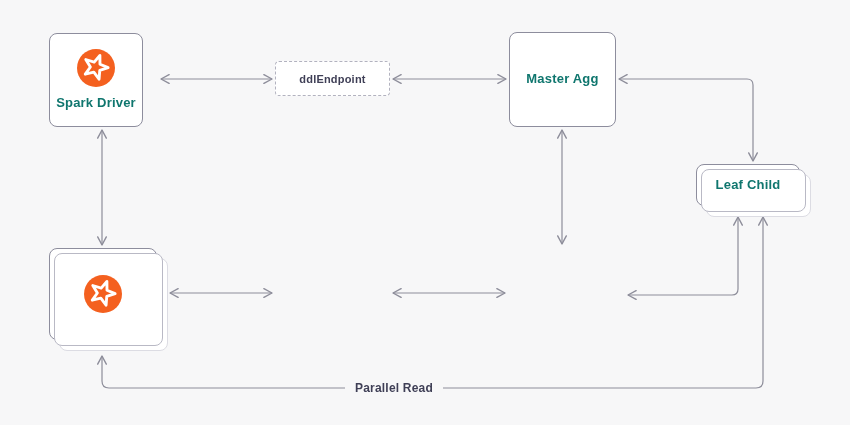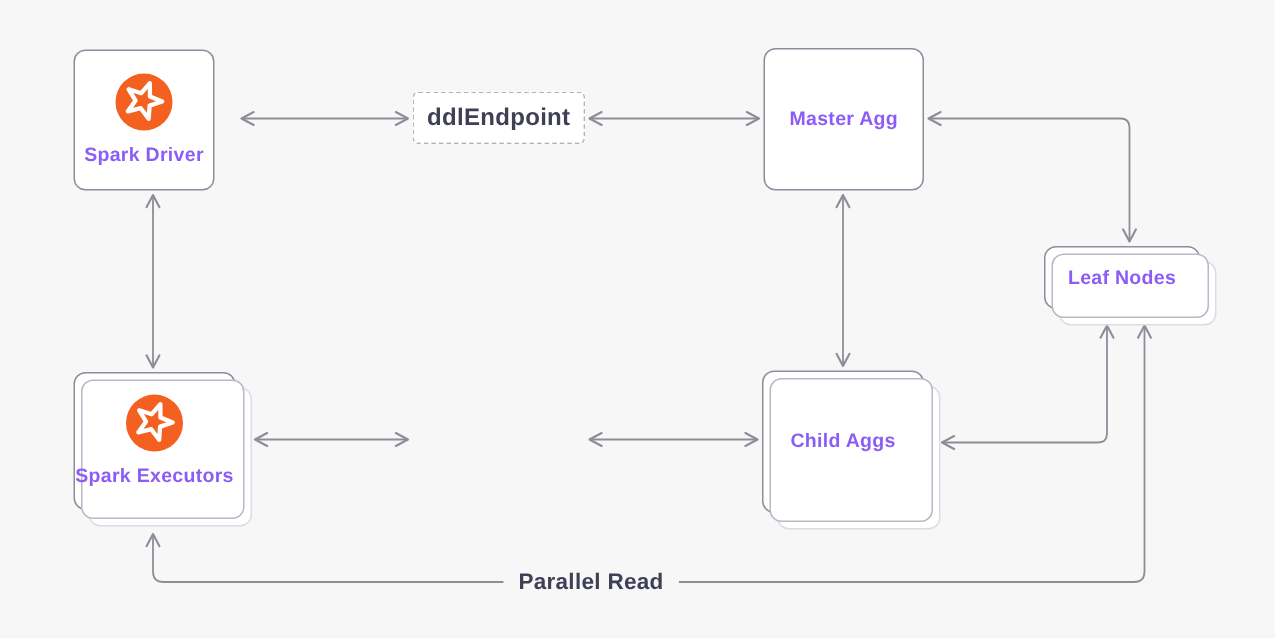--- a/index.html
+++ b/index.html
@@ -19,21 +19,21 @@
   }
   .node{
     position:absolute;
     background:#ffffff;
     border:1.5px solid #8d8d9d;
     border-radius:8px;
     box-sizing:border-box;
     display:flex;flex-direction:column;
     align-items:center;justify-content:center;
     gap:9px;
-    color:#8b5cf6;
+    color:#0f766e;
     font-size:13px;font-weight:bold;
     letter-spacing:.2px;
     text-align:center;
     z-index:2;
   }
   .node .label{line-height:1.1;}
   .stacked{position:absolute;}
   .stacked::before,.stacked::after{
     content:"";position:absolute;inset:-1.5px;
     border-radius:8px;background:#ffffff;box-sizing:border-box;
@@ -48,36 +48,36 @@
     border:1.5px solid #dcdce3;
     z-index:-2;
   }
   .endpoint{
     position:absolute;
     background:#ffffff;
     border:1px dashed #b2b2bf;
     border-radius:4px;
     box-sizing:border-box;
     display:flex;align-items:center;justify-content:center;
-    color:#3f3f56;font-size:16px;font-weight:bold;letter-spacing:.2px;
+    color:#3f3f56;font-size:11px;font-weight:bold;letter-spacing:.2px;
     z-index:2;
   }
   .logo-circle{
     width:38px;height:38px;border-radius:50%;
     background:#f4601f;
     display:flex;align-items:center;justify-content:center;
     flex:0 0 auto;
   }
   .edge-label{
     position:absolute;
     left:394px;top:388px;
     transform:translate(-50%,-50%);
     background:#f7f7f8;
     padding:0 10px;
-    color:#3f3f56;font-size:15px;font-weight:bold;letter-spacing:.2px;
+    color:#3f3f56;font-size:12px;font-weight:bold;letter-spacing:.2px;
     white-space:nowrap;
     z-index:3;
   }
   
   #spark-driver   {left:49px; top:33px; width:94px;height:94px;}
   #ddl-endpoint   {left:275px;top:61px; width:115px;height:35px;}
   #master-agg     {left:509px;top:32px; width:107px;height:95px;}
   #leaf-nodes     {left:696px;top:164px;width:104px;height:42px;}
   #spark-executors{left:49px; top:248px;width:108px;height:92px;}
   #dml-endpoints  {left:275px;top:276px;width:115px;height:35px;}
@@ -118,32 +118,28 @@
 
   <div class="endpoint" id="ddl-endpoint">
     <span class="label">ddlEndpoint</span>
   </div>
 
   <div class="node" id="master-agg">
     <span class="label">Master Agg</span>
   </div>
 
   <div class="node stacked" id="leaf-nodes">
-    <span class="label">Leaf Nodes</span>
+    <span class="label">Leaf Child</span>
   </div>
 
   <div class="node stacked" id="spark-executors">
     <span class="logo-circle">
       <svg width="30" height="30" viewBox="-12 -12 24 24">
         <polygon points="0,-10 2.47,-3.4 9.51,-3.09 3.99,1.3 5.88,8.09 0,4.2 -5.88,8.09 -3.99,1.3 -9.51,-3.09 -2.47,-3.4" fill="none" stroke="#ffffff" stroke-width="2.3" stroke-linejoin="round" transform="rotate(20) translate(-0.5,-0.5)"></polygon>
       </svg>
     </span>
-    <span class="label">Spark Executors</span>
   </div>
 
 
-  <div class="node stacked" id="child-aggs">
-    <span class="label">Child Aggs</span>
-  </div>
 
   <div class="edge-label">Parallel Read</div>
 
 </div>
 
 </body></html>

